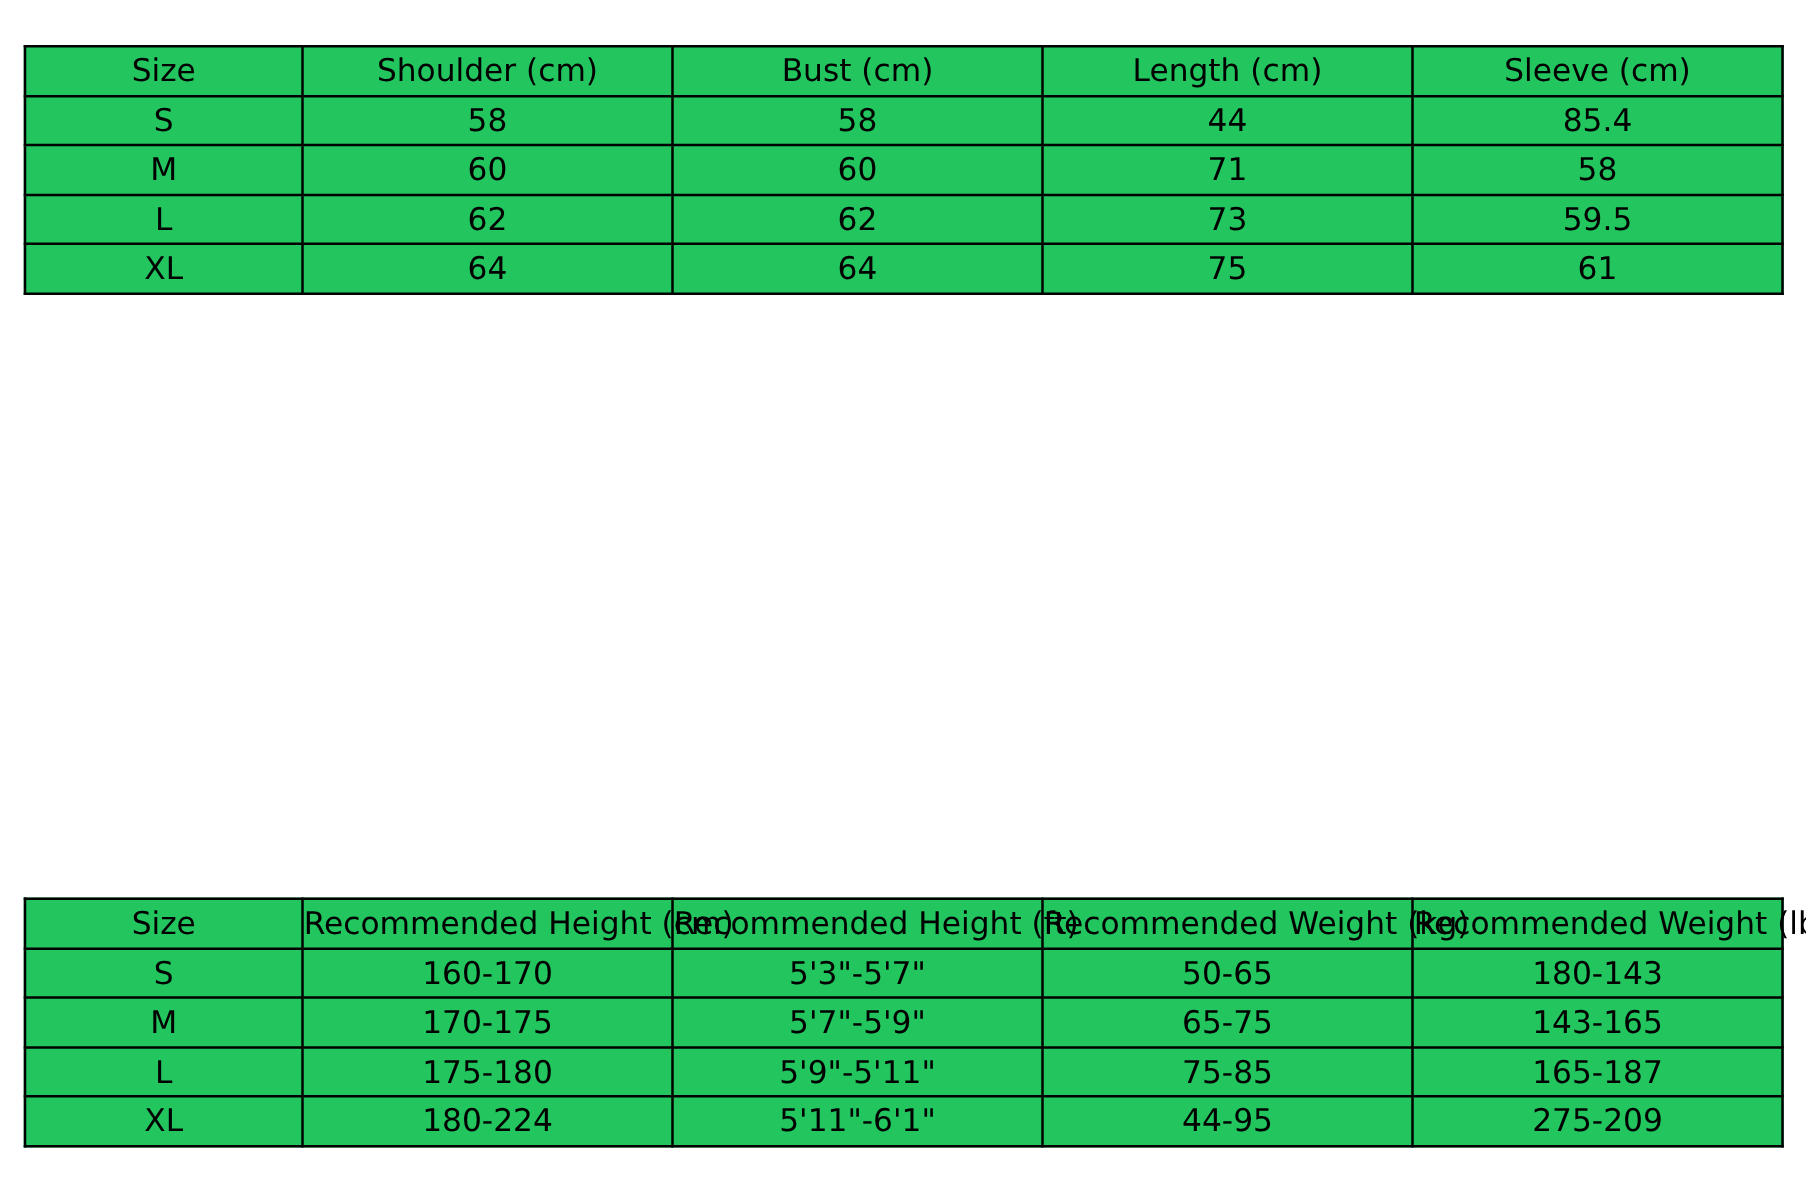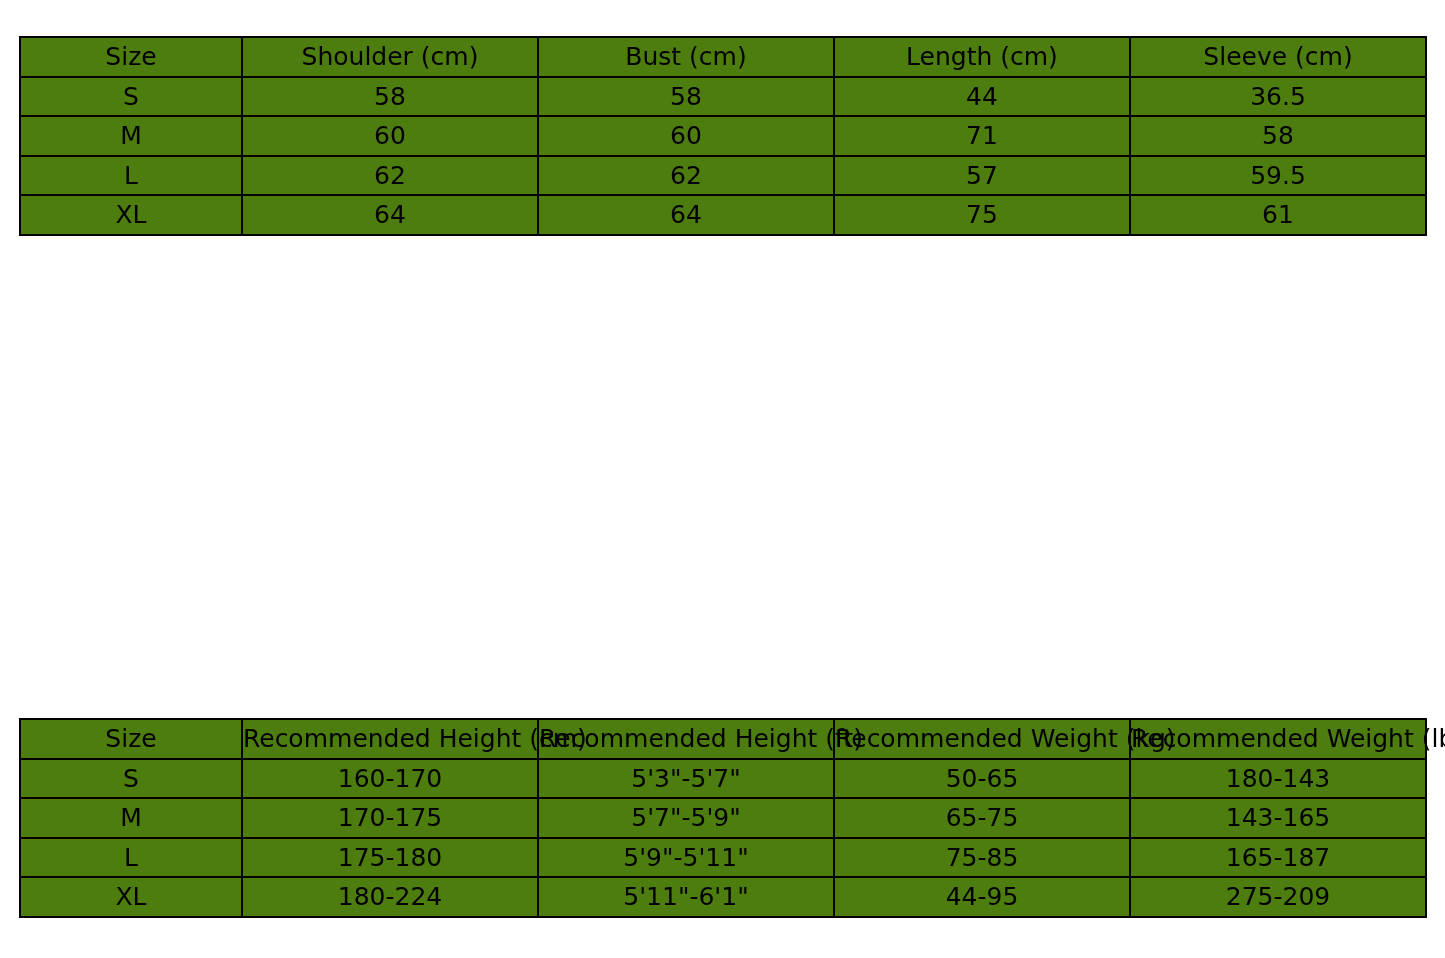--- a/index.html
+++ b/index.html
@@ -17,21 +17,21 @@
   }
   .sheet {
     position: relative;
     width: 1445px;
     height: 958px;
   }
   table.size-table {
     position: absolute;
     border-collapse: collapse;
     table-layout: fixed;
-    background: #4d7c0f;
+    background: #22c55e;
   }
   table.size-table td,
   table.size-table th {
     border: 2px solid #000000;
     text-align: center;
     vertical-align: middle;
     font-weight: normal;
     font-size: 25px;
     line-height: 1.1;
     padding: 5px 2px;
@@ -93,34 +93,34 @@
         <td>Length (cm)</td>
         <td>Sleeve (cm)</td>
       </tr>
     </thead>
     <tbody>
       <tr>
         <td>S</td>
         <td>58</td>
         <td>58</td>
         <td>44</td>
-        <td>36.5</td>
+        <td>85.4</td>
       </tr>
       <tr>
         <td>M</td>
         <td>60</td>
         <td>60</td>
         <td>71</td>
         <td>58</td>
       </tr>
       <tr>
         <td>L</td>
         <td>62</td>
         <td>62</td>
-        <td>57</td>
+        <td>73</td>
         <td>59.5</td>
       </tr>
       <tr>
         <td>XL</td>
         <td>64</td>
         <td>64</td>
         <td>75</td>
         <td>61</td>
       </tr>
     </tbody>

